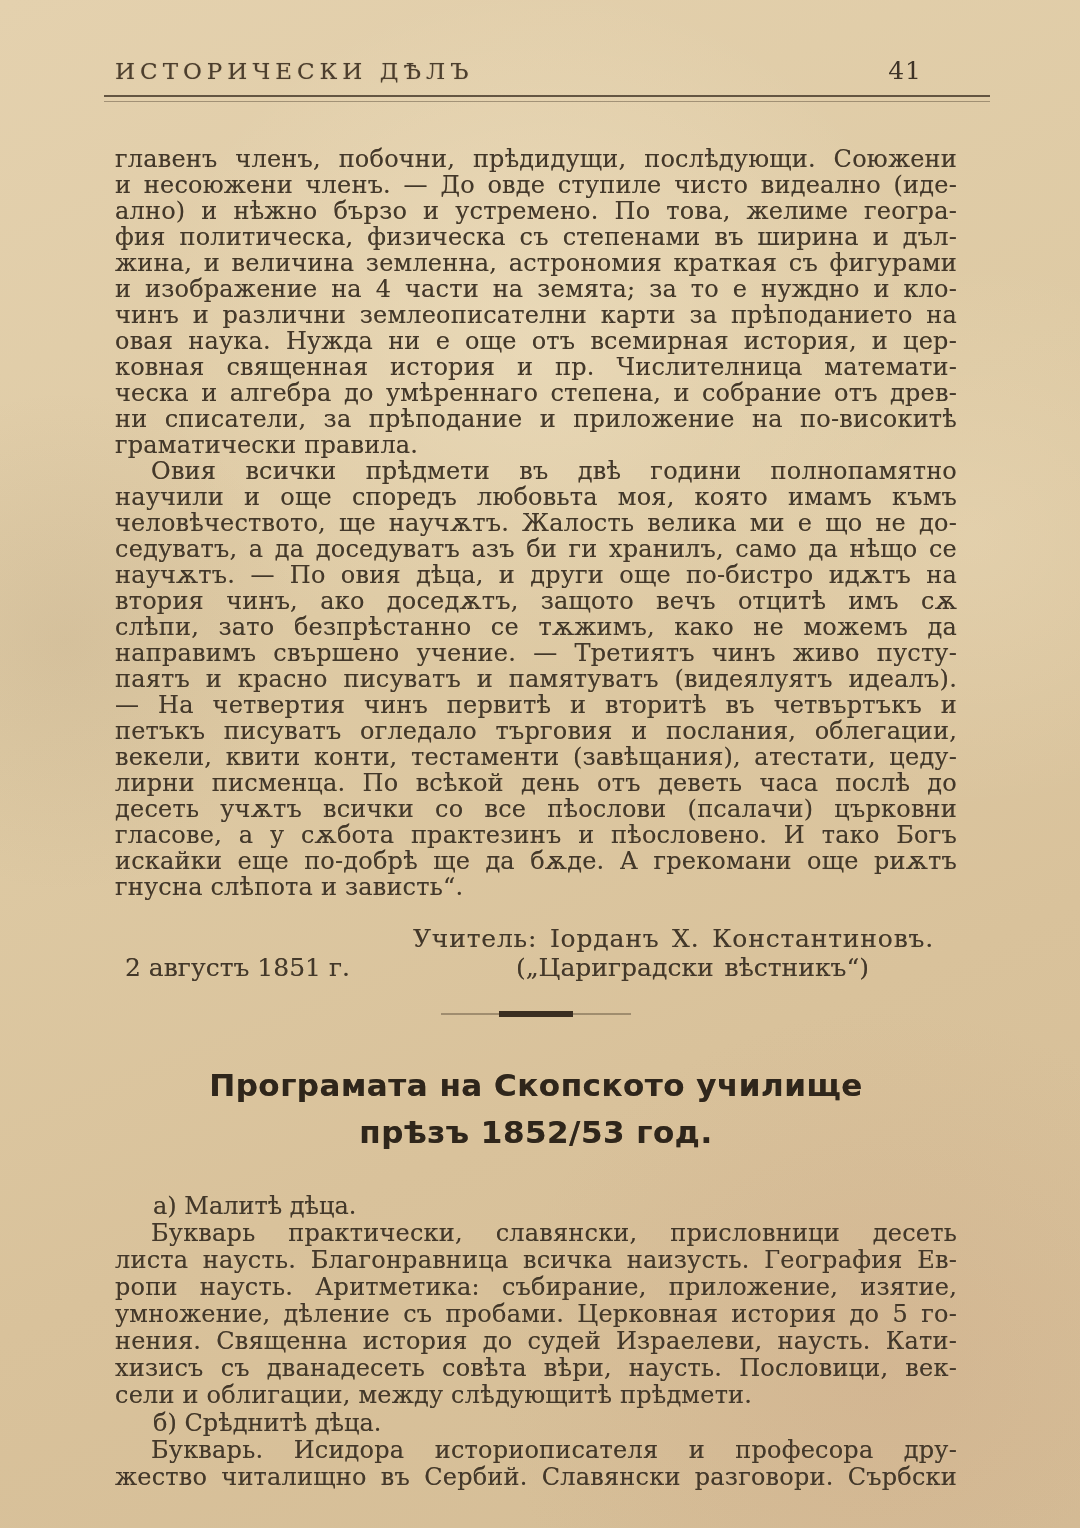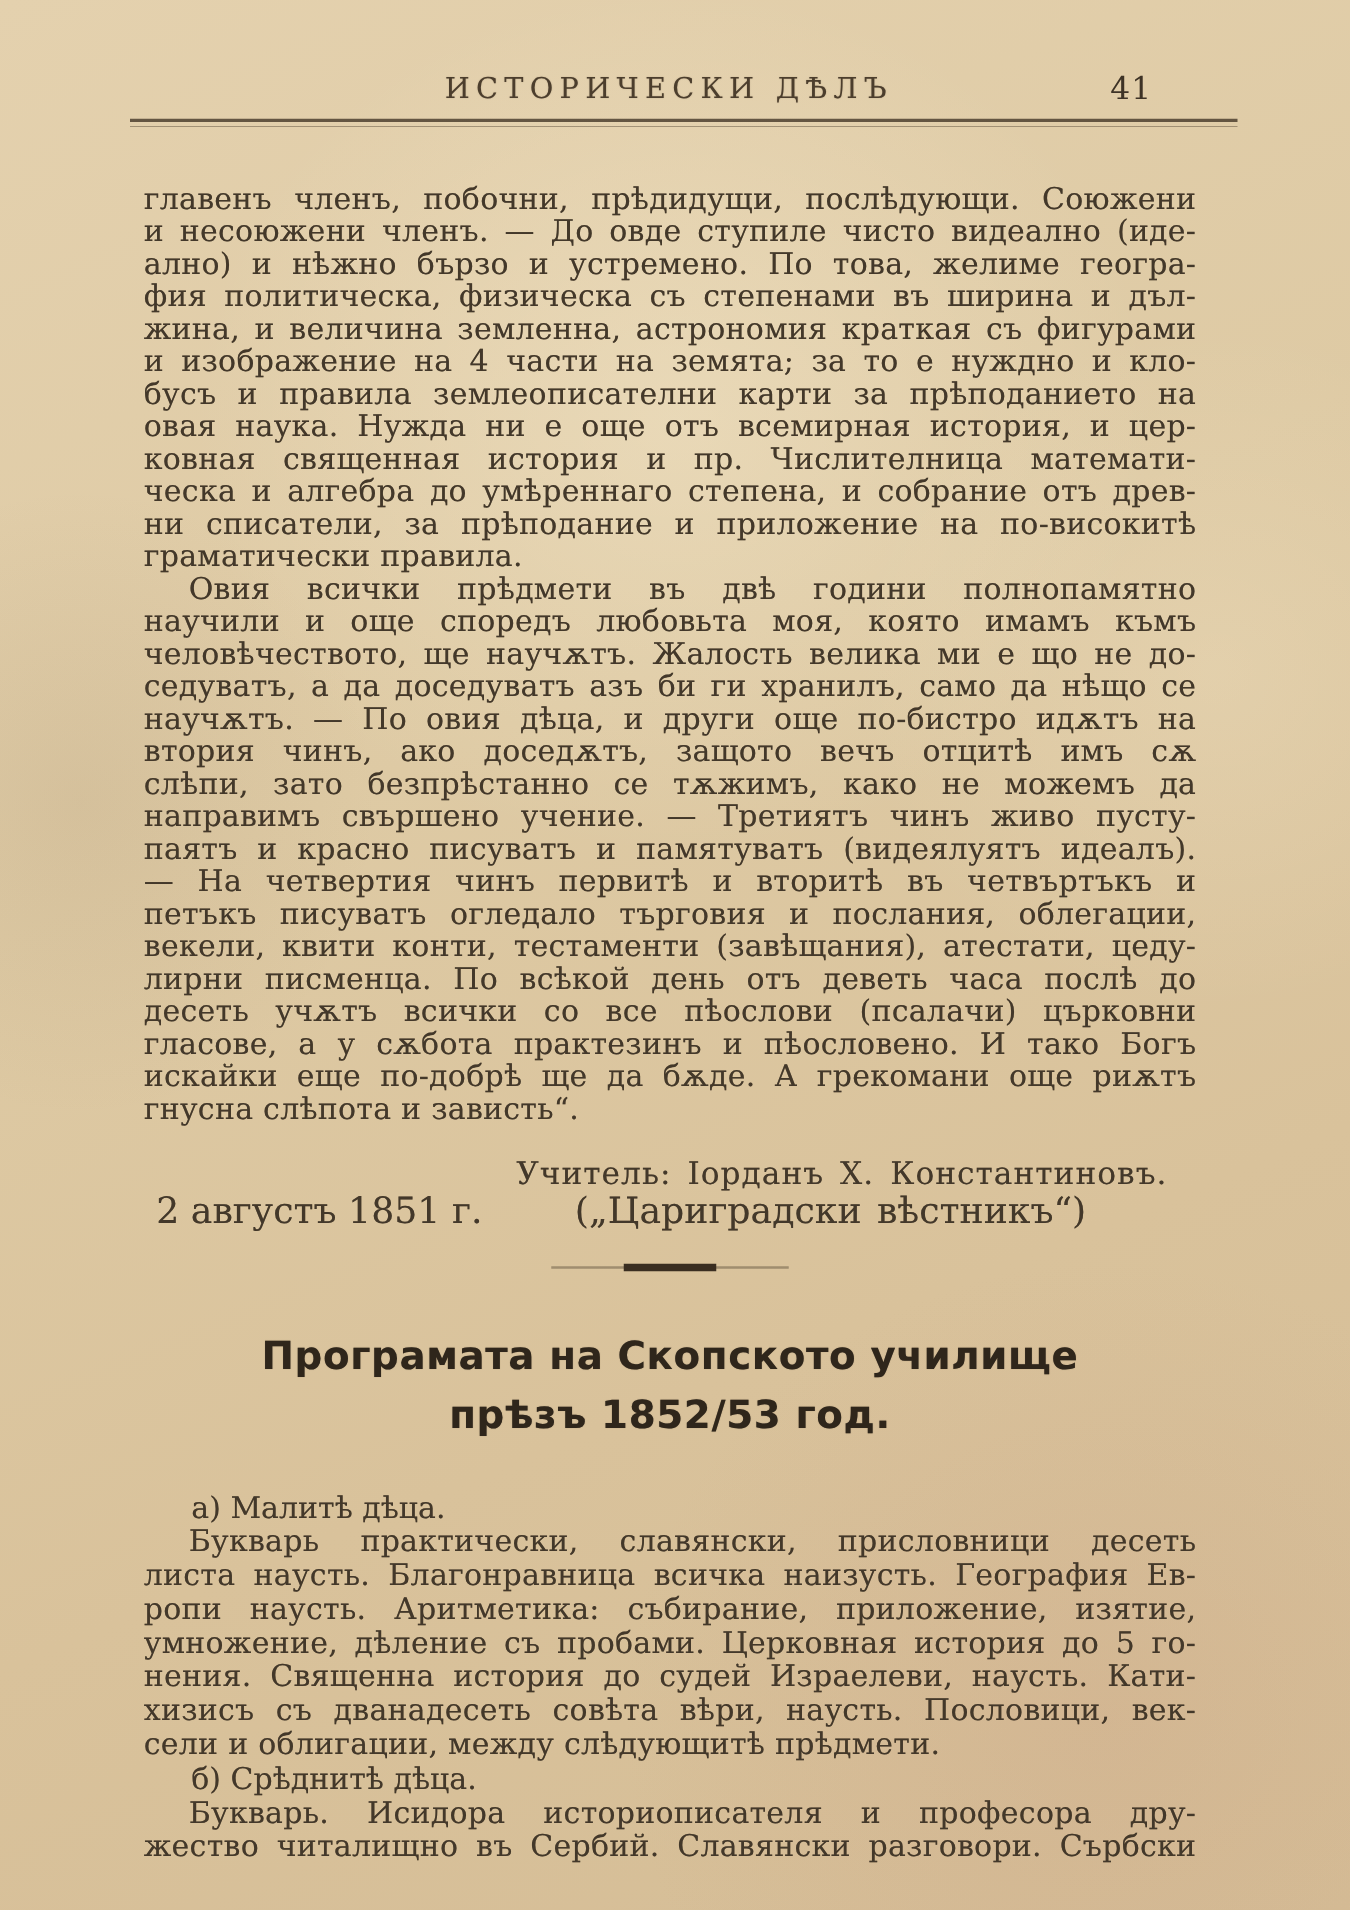--- a/index.html
+++ b/index.html
@@ -11,21 +11,20 @@
     color:#43382a;
     background:
       radial-gradient(ellipse 60% 40% at 82% 90%, rgba(198,152,126,0.22), transparent 60%),
       radial-gradient(ellipse 40% 30% at 6% 42%, rgba(125,100,72,0.10), transparent 55%),
       radial-gradient(ellipse 55% 35% at 50% 22%, rgba(255,246,222,0.30), transparent 65%),
       radial-gradient(ellipse 45% 30% at 90% 35%, rgba(255,244,218,0.18), transparent 60%),
       linear-gradient(158deg,#e4d1ae 0%, #decaa4 38%, #d9c29b 68%, #d5bd96 100%);
   }
   .running-header{
     position:absolute;left:115px;top:58px;width:840px;
-    text-align:center;
     font-size:23px;letter-spacing:5px;
     color:#4c3e2d;
     text-shadow:0 0 1px rgba(76,62,45,.35);
   }
   .page-number{
     position:absolute;top:56px;right:158px;
     font-size:25px;letter-spacing:1px;color:#3e3326;
   }
   .header-rule{
     position:absolute;left:104px;top:95px;width:886px;height:8px;
@@ -56,21 +55,21 @@
   .sec-label.first{margin-top:36px;}
   .signature-line{
     margin-top:24px;
     padding-left:298px;
     font-size:25px;line-height:30px;letter-spacing:0.8px;
     word-spacing:4px;
     text-shadow:0 0 0.5px rgba(62,48,32,.45);
   }
   .date-row{
     display:flex;align-items:flex-start;
-    font-size:29px;line-height:28px;
+    font-size:25px;line-height:28px;
     padding-left:10px;padding-right:88px;
     text-shadow:0 0 0.5px rgba(62,48,32,.45);
   }
   .date-row .src{margin-left:auto;word-spacing:3px;}
   .section-divider{
     position:relative;
     width:190px;height:9px;
     margin:27px auto 0 auto;
   }
   .section-divider::before{
@@ -105,21 +104,21 @@
 
   <div class="text-block">
 
     <div>
         <div class="line">главенъ членъ, побочни, прѣдидущи, послѣдующи. Союжени</div>
         <div class="line">и несоюжени членъ. — До овде ступиле чисто видеално (иде-</div>
         <div class="line">ално) и нѣжно бързо и устремено. По това, желиме геогра-</div>
         <div class="line">фия политическа, физическа съ степенами въ ширина и дъл-</div>
         <div class="line">жина, и величина земленна, астрономия краткая съ фигурами</div>
         <div class="line">и изображение на 4 части на земята; за то е нуждно и кло-</div>
-        <div class="line">бусъ и правила землеописателни карти за прѣподанието на</div>
+        <div class="line">чинъ и различни землеописателни карти за прѣподанието на</div>
         <div class="line">овая наука. Нужда ни е още отъ всемирная история, и цер-</div>
         <div class="line">ковная священная история и пр. Числителница математи-</div>
         <div class="line">ческа и алгебра до умѣреннаго степена, и собрание отъ древ-</div>
         <div class="line">ни списатели, за прѣподание и приложение на по-високитѣ</div>
         <div class="line noj">граматически правила.</div>
       </div>
 
     <div>
         <div class="line ind">Овия всички прѣдмети въ двѣ години полнопамятно</div>
         <div class="line">научили и още споредъ любовьта моя, която имамъ къмъ</div>

